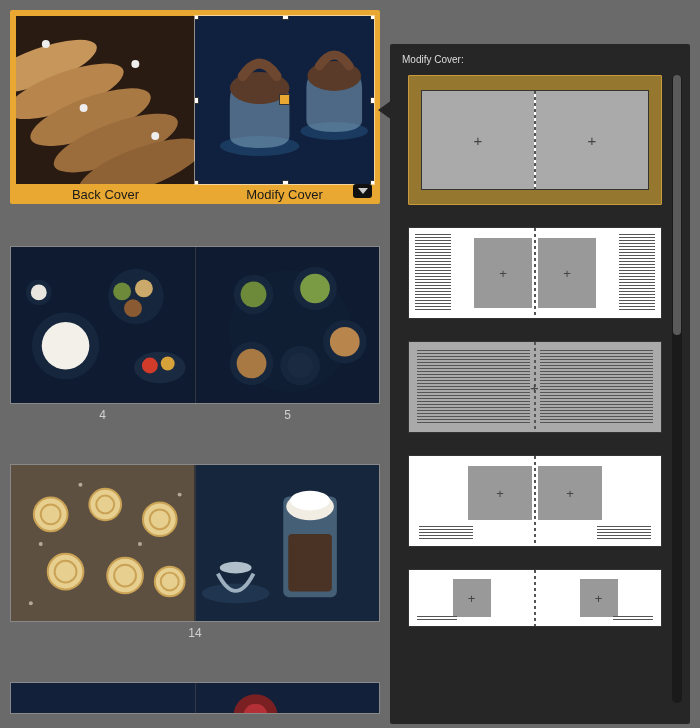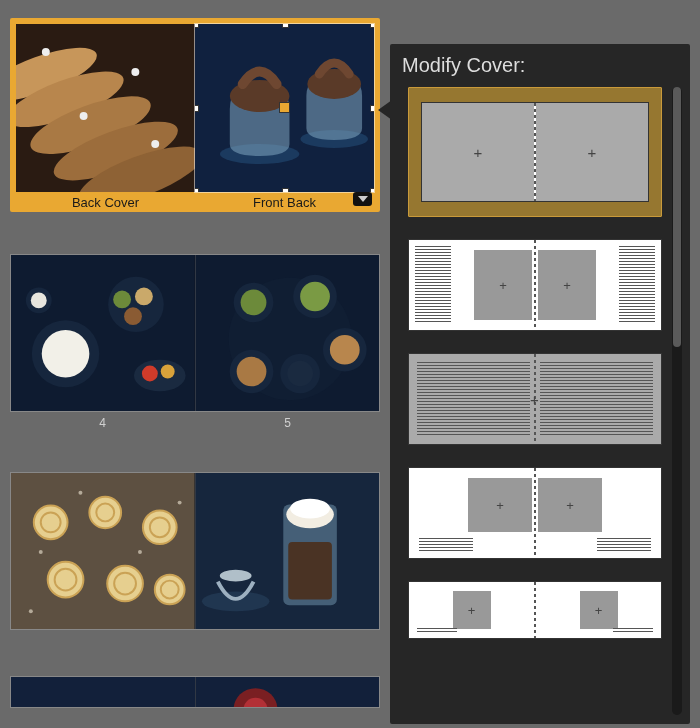--- a/index.html
+++ b/index.html
@@ -11,21 +11,21 @@
     width: 700px;
     height: 728px;
     overflow: hidden;
     position: relative;
   }
   .left-col {
     position: absolute;
     left: 0; top: 0;
     width: 390px;
     height: 728px;
-    padding: 18px 10px 0 10px;
+    padding: 10px 10px 0 10px;
   }
   .spread {
     margin-bottom: 42px;
   }
   .cover-spread {
     background: #e9a832;
     padding: 6px 6px 2px 6px;
     border-radius: 2px;
     position: relative;
   }
@@ -125,21 +125,21 @@
     left: 390px;
     top: 44px;
     width: 300px;
     height: 680px;
     background: #262626;
     border-radius: 2px;
     padding: 10px 8px 10px 12px;
   }
   .panel-title {
     color: #ddd;
-    font-size: 20px;
+    font-size: 10px;
     margin-bottom: 10px;
     font-weight: 400;
   }
   .template-list {
     position: relative;
     height: 628px;
     overflow: hidden;
     padding-right: 14px;
   }
   .scrollbar {
@@ -255,21 +255,21 @@
           <div class="h" style="left:50%;top:-3px;margin-left:-3px"></div>
           <div class="h" style="left:50%;bottom:-3px;margin-left:-3px"></div>
           <div class="h" style="left:-3px;top:50%;margin-top:-3px"></div>
           <div class="h" style="right:-3px;top:50%;margin-top:-3px"></div>
           <div class="c"></div>
         </div>
       </div>
     </div>
     <div class="cover-labels">
       <span>Back Cover</span>
-      <span>Front Back</span>
+      <span>Modify Cover</span>
     </div>
     <div class="popout-badge">
       <svg width="10" height="6" viewBox="0 0 10 6">
           <path d="M0 0 L10 0 L5 6 Z" fill="#ccc"></path>
         </svg>
     </div>
   </div>
   <div class="connector"></div>
 
   <div class="spread">
@@ -349,20 +349,21 @@
           <path d="M22 110 Q40 145 58 110" stroke="#9db0c0" stroke-width="4" fill="none"></path>
           <ellipse cx="40" cy="104" rx="16" ry="6" fill="#b0bfc9"></ellipse>
           <rect x="88" y="32" width="54" height="102" rx="6" fill="#7fa6bf" opacity=".45"></rect>
           <rect x="93" y="70" width="44" height="58" rx="4" fill="#4a3324"></rect>
           <ellipse cx="115" cy="42" rx="24" ry="14" fill="#f2ede2"></ellipse>
           <ellipse cx="115" cy="36" rx="20" ry="10" fill="#fff"></ellipse>
         </svg>
       </div>
     </div>
     <div class="page-nums">
+      <span>14</span>
     </div>
   </div>
 
   <div class="spread" style="margin-bottom:0">
     <div class="std-spread-pages" style="height:32px">
       <div class="std-page">
           <div class="food-img"></div>
         </div>
       <div class="std-page">
           <div class="food-img" style="background:#14253d">

